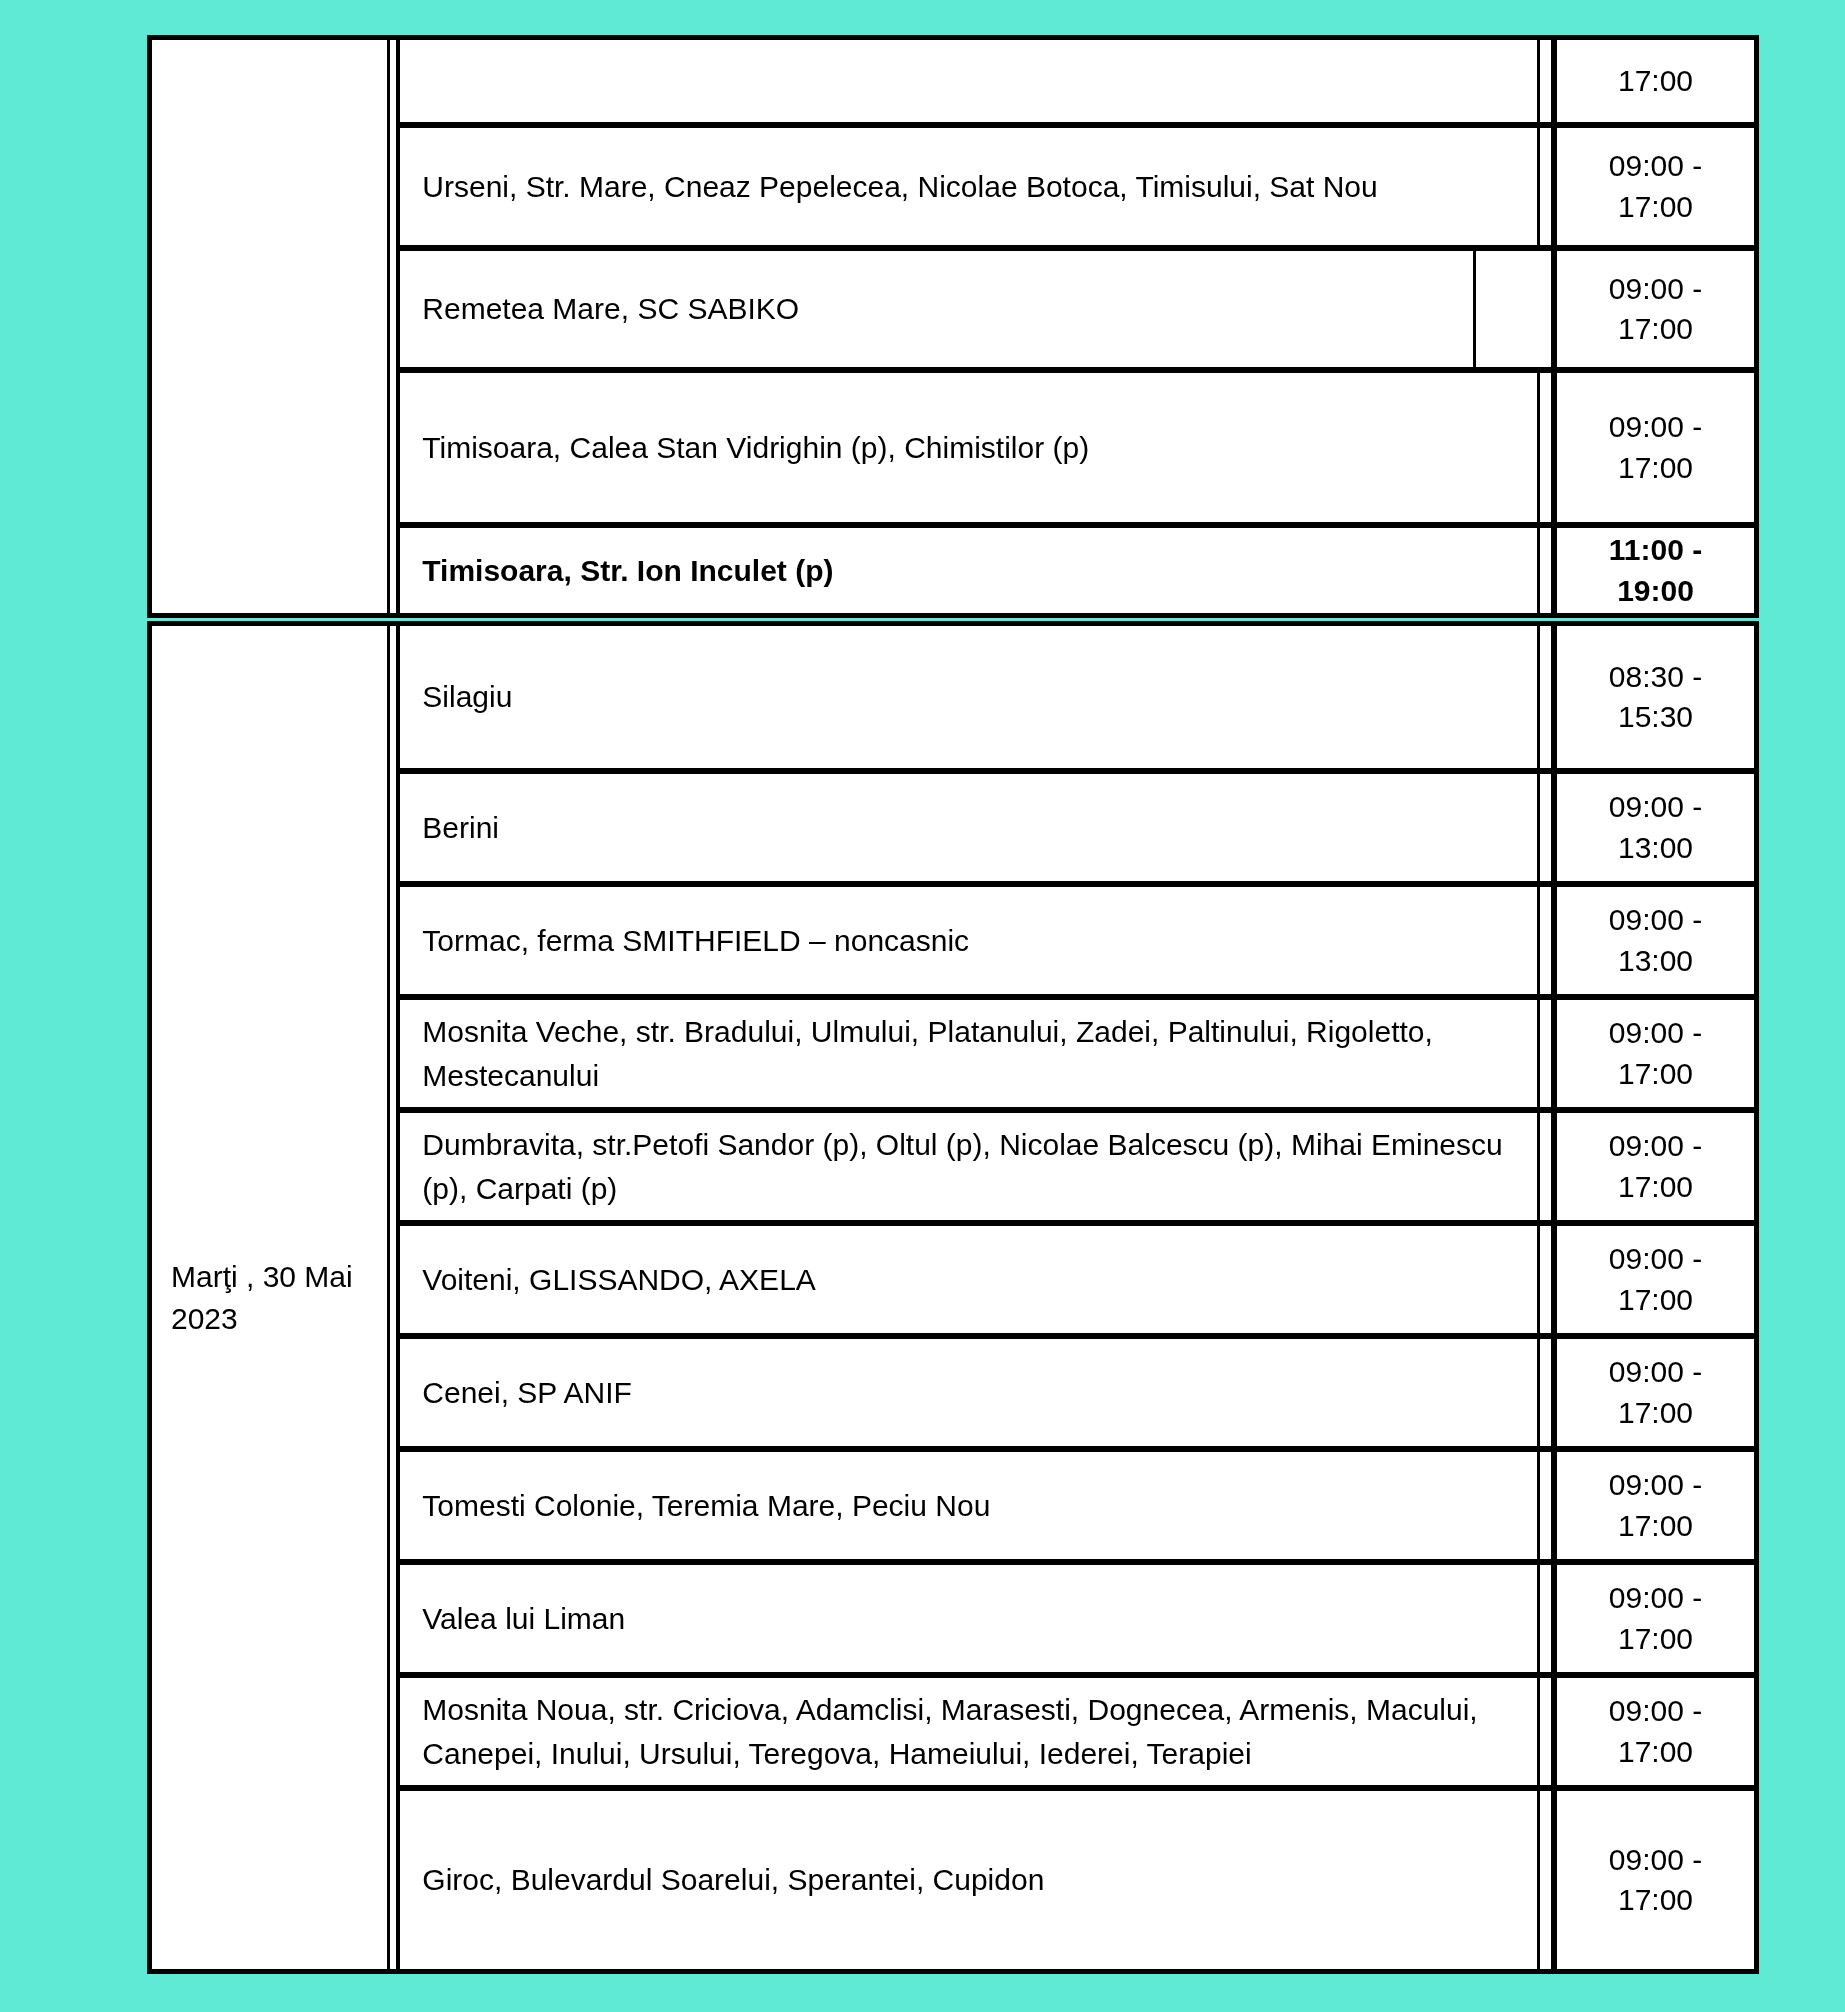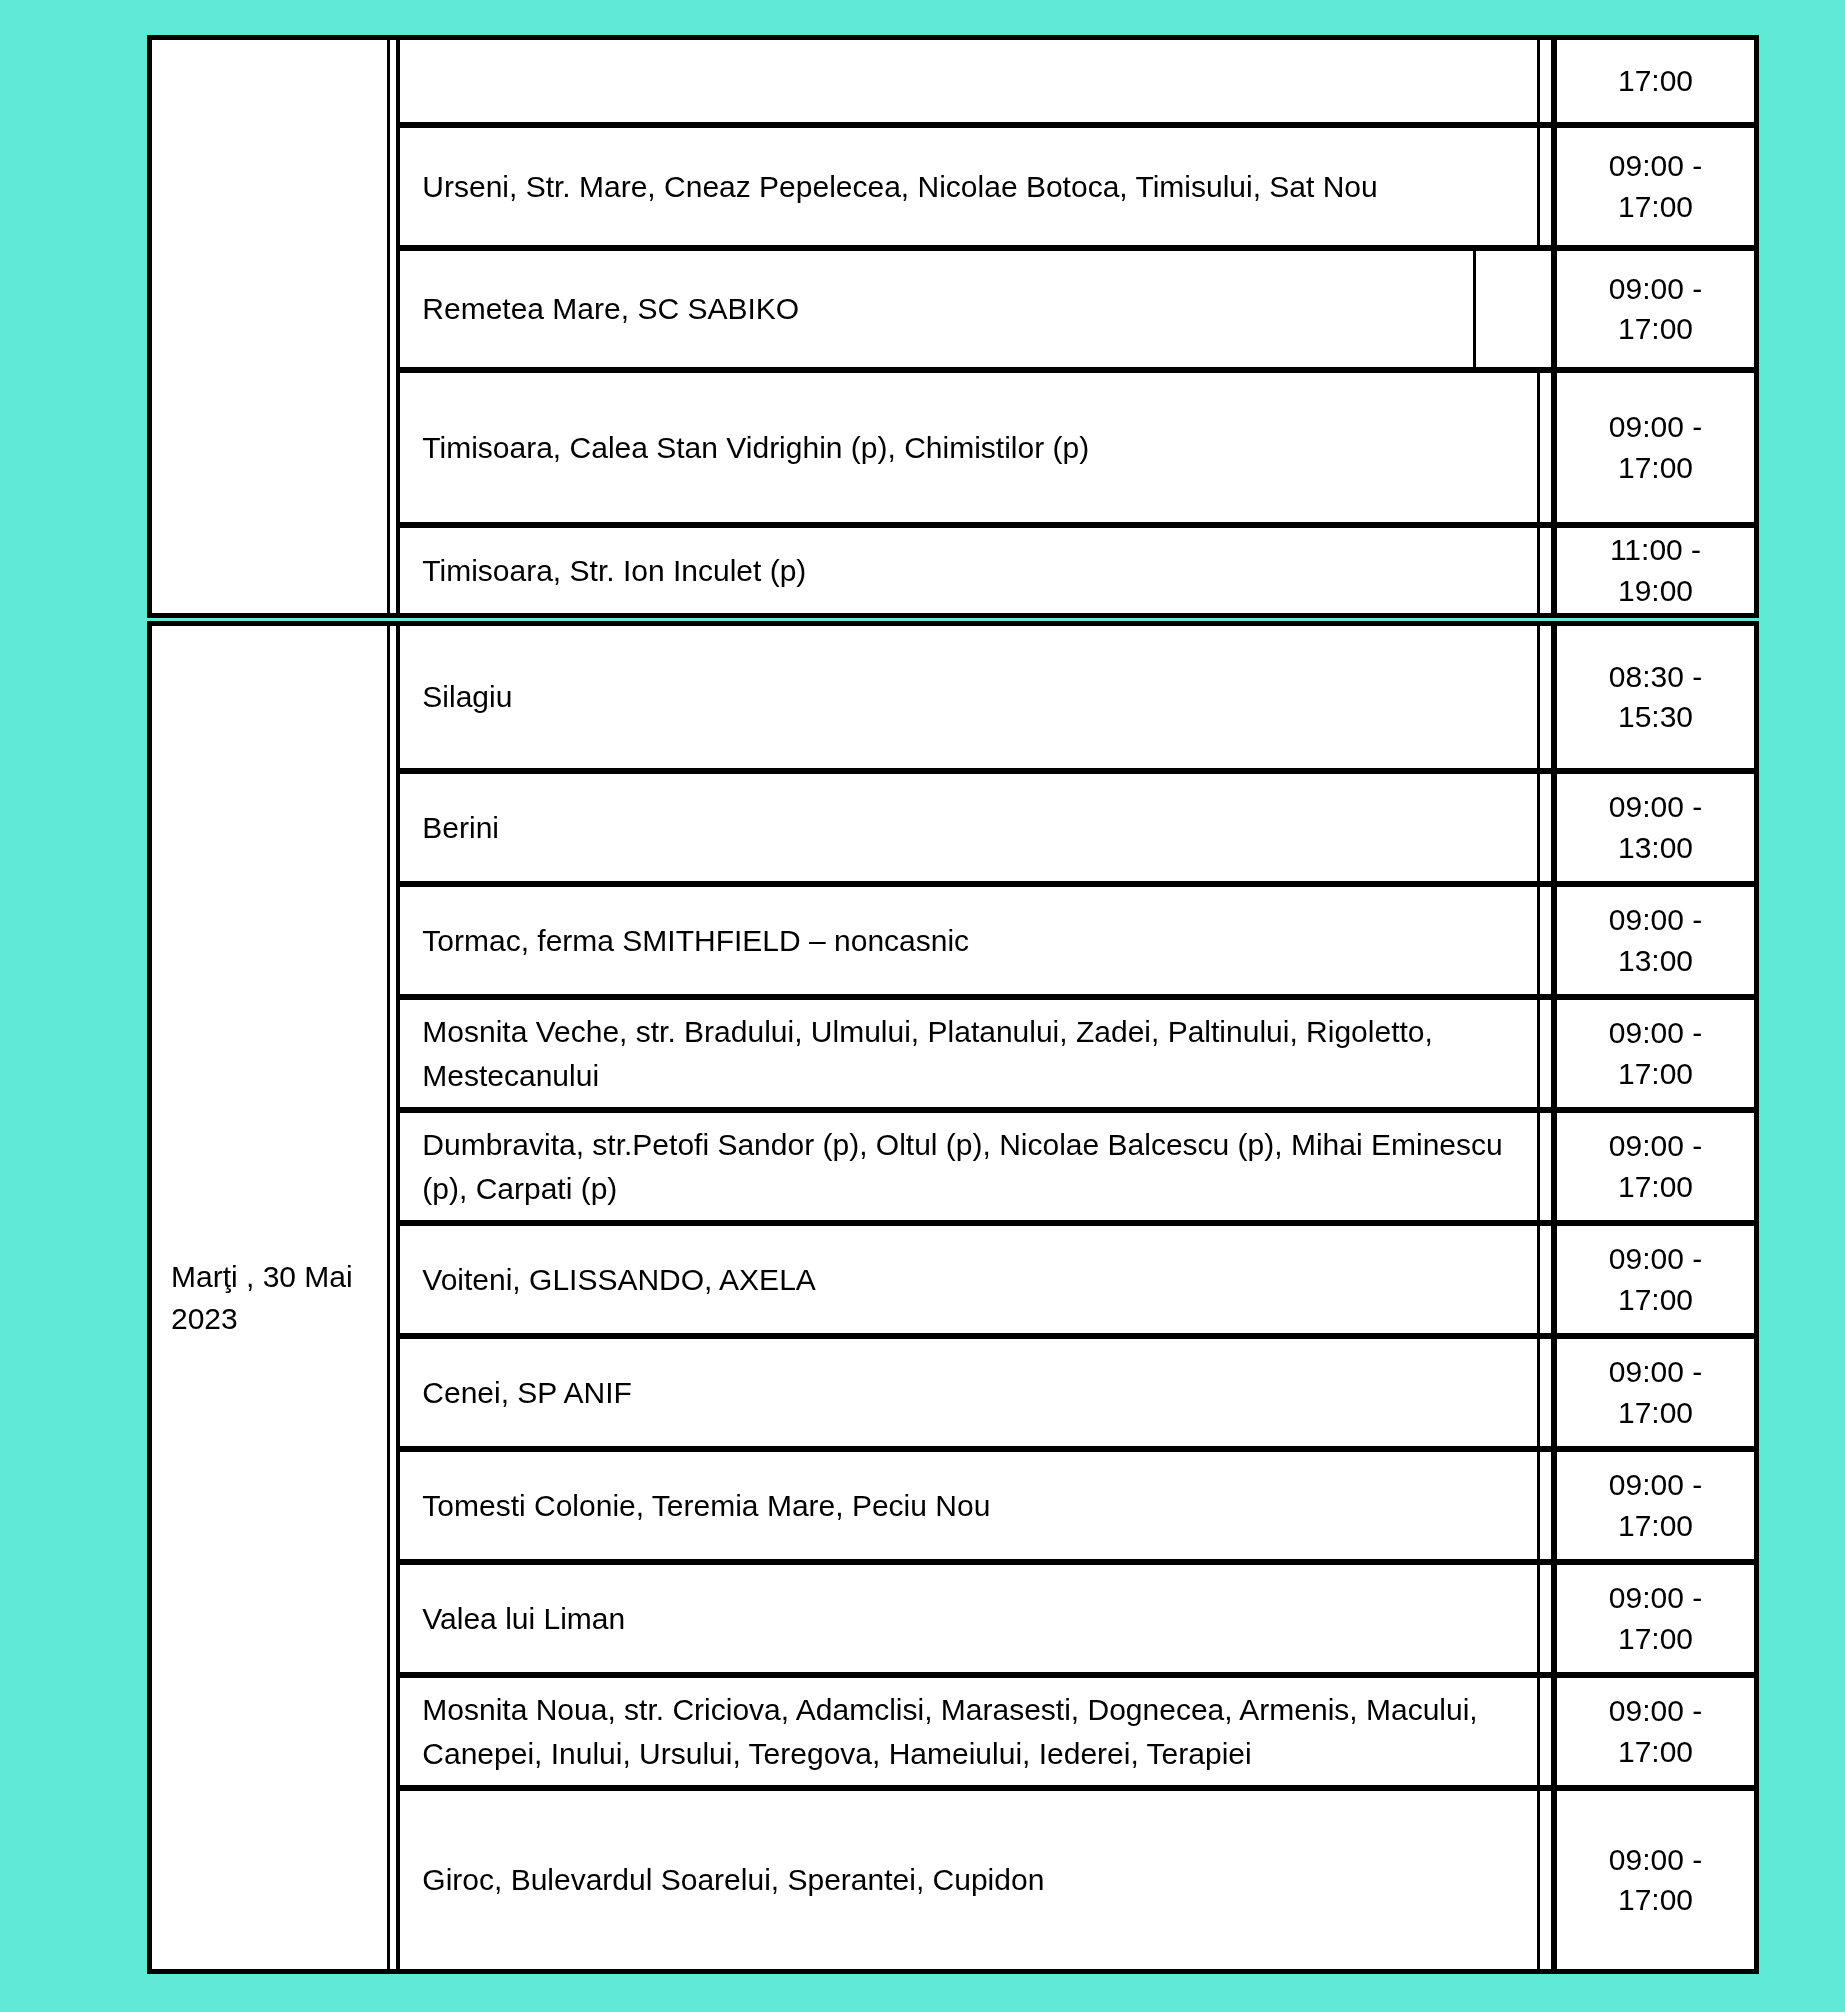--- a/index.html
+++ b/index.html
@@ -56,21 +56,21 @@
     border-top: 6.3px solid #000000;
   }
   .row:first-child { border-top: none; }
   .row:last-child { flex: 1; }
 
   
   #section-0 .row:nth-child(1) { height: 82px; }
   #section-0 .row:nth-child(2) { height: 123px; }
   #section-0 .row:nth-child(3) { height: 122px; gap: 32px; }
   #section-0 .row:nth-child(4) { height: 155px; }
-  #section-0 .row:nth-child(5) { height: 123px; }
+  #section-0 .row:nth-child(5) { height: 123px; font-weight: bold; }
   
   #section-1 .row:nth-child(1) { height: 115px; }
   #section-1 .row       { height: 113px; }
   #section-1 .row:nth-child(1) { height: 142px; }
 
   .loc-cell {
     flex: 1;
     box-sizing: border-box;
     border-right: 3.9px solid #000000;
     display: flex;

